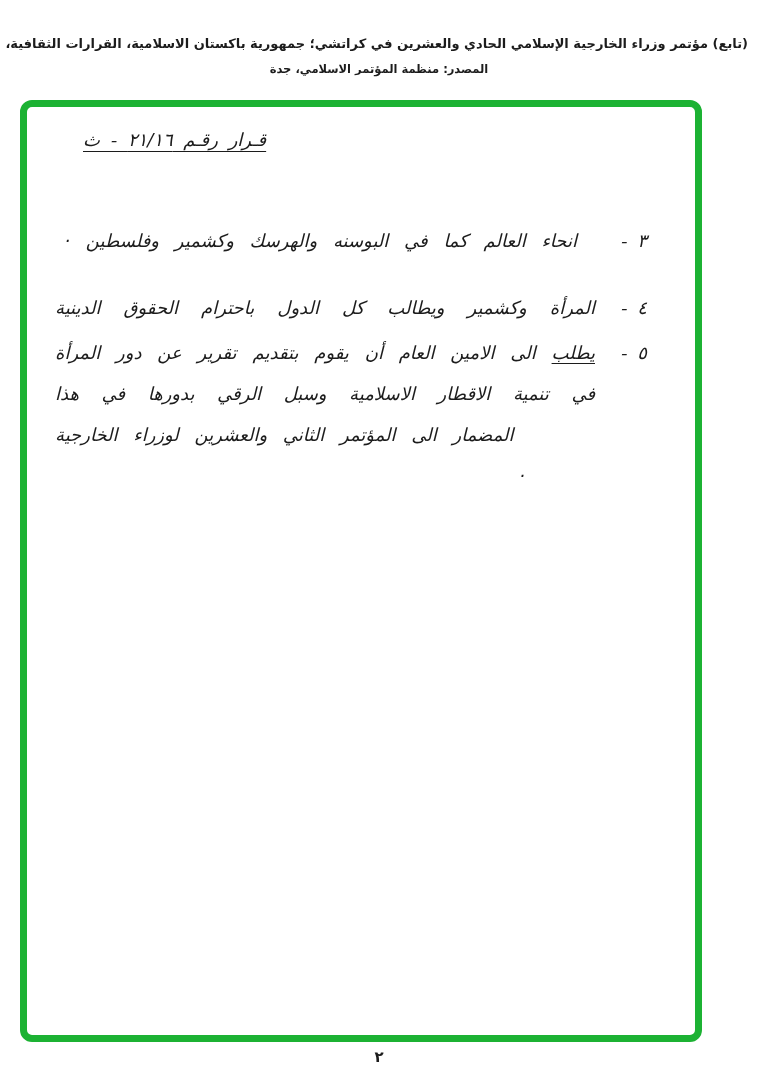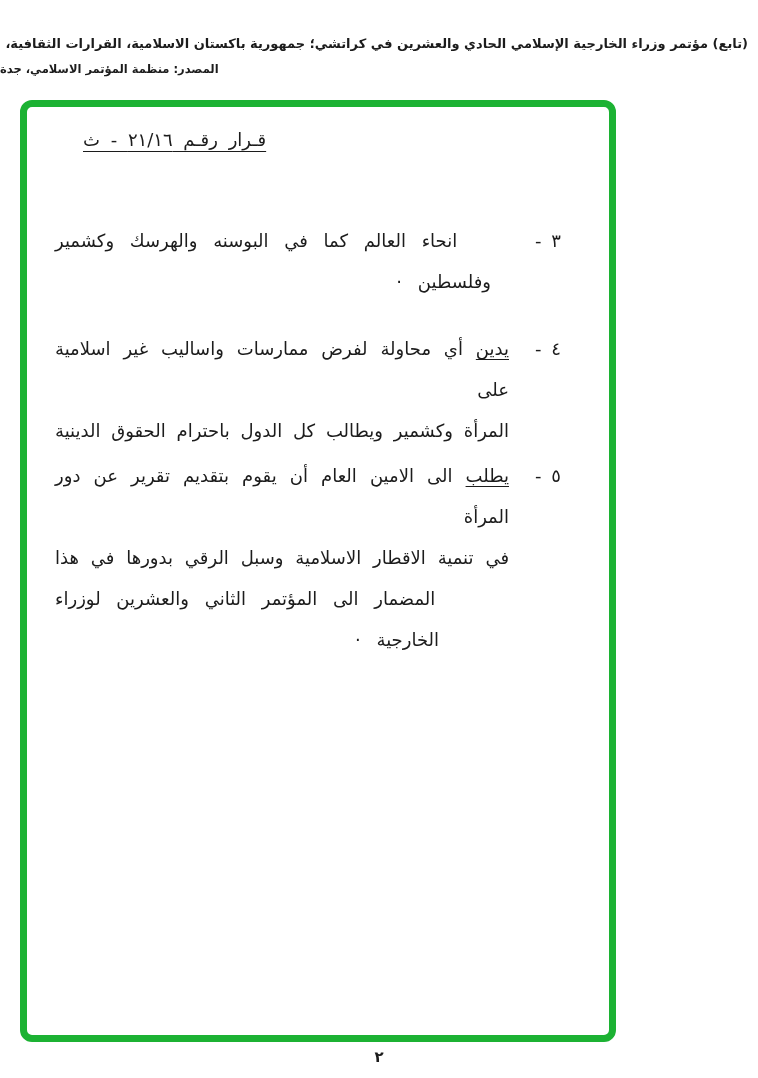--- a/index.html
+++ b/index.html
@@ -22,32 +22,33 @@
     text-align: center;
     font-size: 13px;
     font-weight: 700;
     white-space: nowrap;
     letter-spacing: 0px;
   }
   .hdr2 {
     position: absolute;
     top: 62px; left: 0; right: 0;
     direction: rtl;
-    text-align: left;
+    text-align: center;
     font-size: 11.5px;
     font-weight: 700;
   }
 
   .box {
     position: absolute;
     left: 20px; top: 100px;
-    width: 596px; height: 942px;
+    width: 682px; height: 942px;
     border: 7px solid var(--green);
     border-radius: 12px;
     background: #ffffff;
+    font-style: italic;
   }
 
   .title {
     position: absolute;
     left: 56px; top: 22px;
     direction: rtl;
     font-size: 18px;
     white-space: nowrap;
     word-spacing: 5px;
     text-decoration: underline;
@@ -109,21 +110,20 @@
 
     <div class="items">
 
       <div class="item">
         <span class="num">٣ -</span>
         <div class="line last ind18">انحاء العالم كما في البوسنه والهرسك وكشمير وفلسطين ·</div>
       </div>
 
       <div class="item m26">
         <span class="num">٤ -</span>
-        <div class="line"><span class="lead">يدين</span> <span>أي محاولة لفرض ممارسات واساليب غير اسلامية على</span></div>
         <div class="line">المرأة وكشمير ويطالب كل الدول باحترام الحقوق الدينية</div>
       </div>
 
       <div class="item m4">
         <span class="num">٥ -</span>
         <div class="line"><span class="lead">يطلب</span> <span>الى الامين العام أن يقوم بتقديم تقرير عن دور المرأة</span></div>
         <div class="line">في تنمية الاقطار الاسلامية وسبل الرقي بدورها في هذا</div>
         <div class="line last ind70">المضمار الى المؤتمر الثاني والعشرين لوزراء الخارجية ·</div>
       </div>
 

